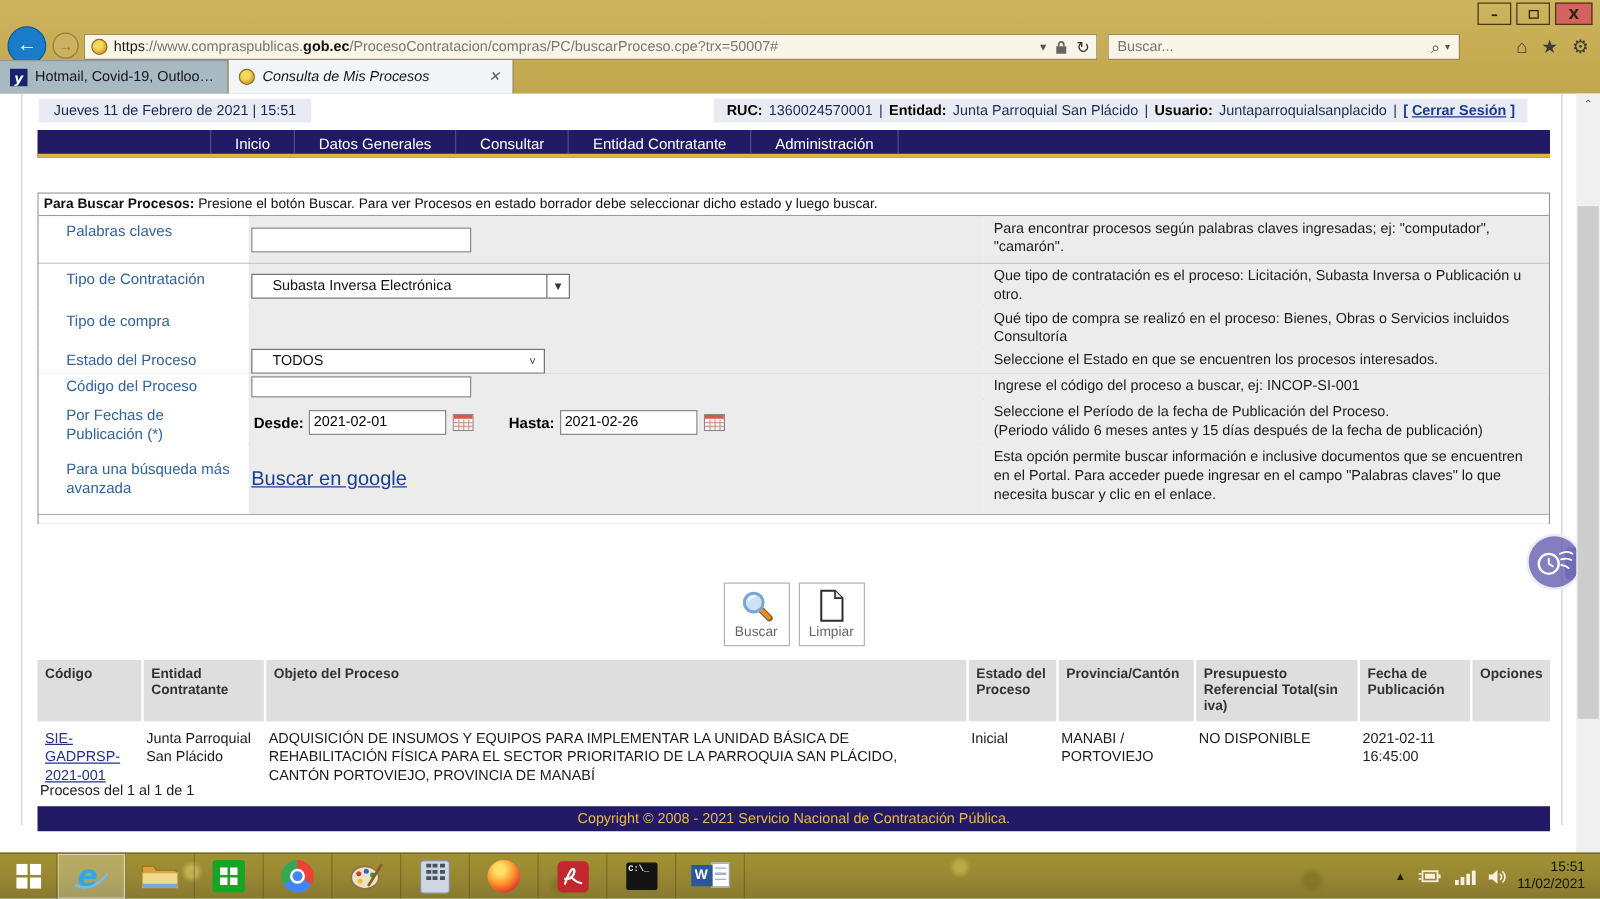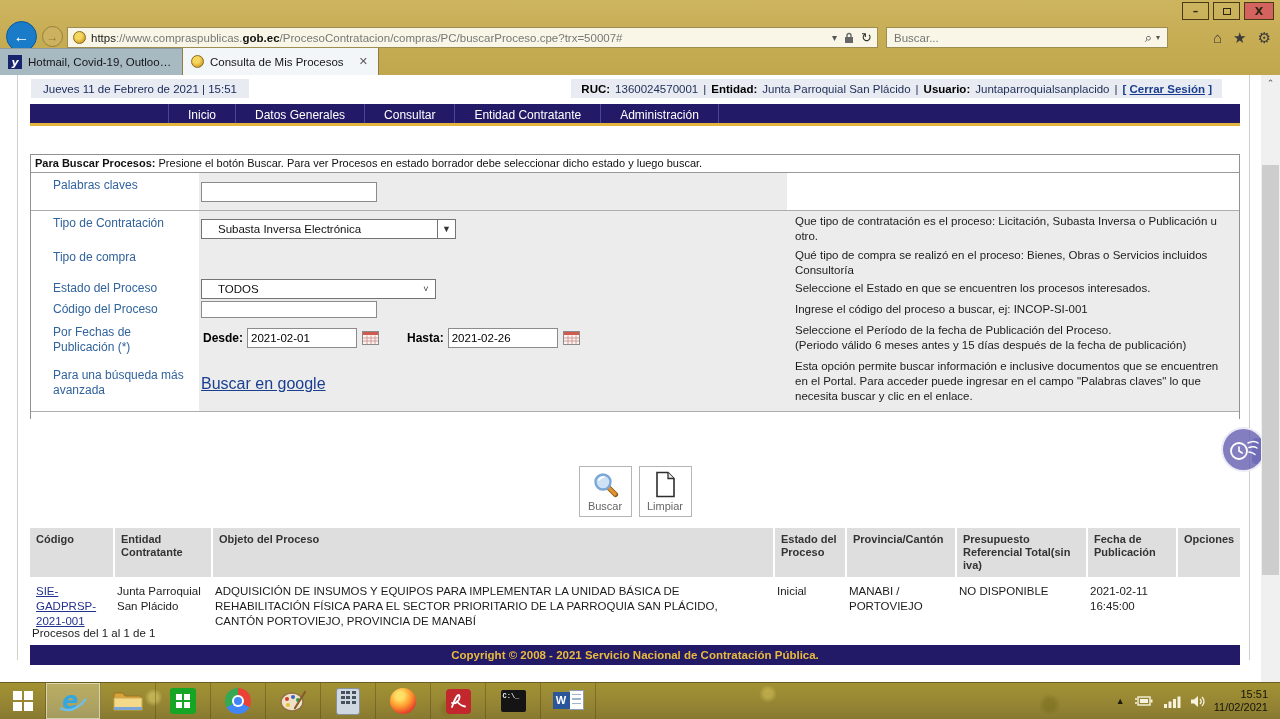--- a/index.html
+++ b/index.html
@@ -33,21 +33,21 @@
                border:1px solid #9d8d50; display:flex; align-items:center; padding:0 7px; }
   .searchbox input { border:none; outline:none; background:transparent; flex:1; font-size:11.5px;
                      color:#222; font-family:"Liberation Sans",sans-serif; }
   .chrome-tools { position:absolute; right:9px; top:29px; display:flex; gap:11px; font-size:15px;
                   color:#3b3b3b; line-height:17px; }
 
   .tabs { position:absolute; left:0; top:48px; width:1280px; height:27px; display:flex; }
   .tab { display:flex; align-items:center; gap:6px; padding:0 8px; font-size:11.5px; color:#15151a;
          border-right:1px solid #8d7c3e; }
   .tab.inactive { width:183px; background:#a7b9c1; border-top:1px solid #8d9aa2; }
-  .tab.active { width:196px; background:#f2f6f8; }
+  .tab.active { width:228px; background:#f2f6f8;font-style:italic; }
   .tab-label { white-space:nowrap; overflow:hidden; text-overflow:ellipsis; flex:1; }
   .tab-close { color:#5a5a5a; font-size:11px; padding:0 2px; }
   .fav-msn { width:14px; height:14px; background:#16246e; color:#fff; font:bold italic 11px "DejaVu Sans",sans-serif;
              display:flex; align-items:center; justify-content:center; flex:none; }
   .fav-ec { width:13px; height:13px; border-radius:50%; flex:none;
             background:radial-gradient(circle at 40% 35%, #f5d65e 0 35%, #d8a52e 70%, #a5791a 100%);
             border:1px solid #8a6d1c; }
 
   
   .viewport { position:absolute; left:0; top:75px; width:1280px; height:607px; background:#fff; }
@@ -102,21 +102,21 @@
   .results { position:absolute; left:30px; top:453px; width:1210px; }
   .rgrid { display:grid; grid-template-columns:83px 96px 560px 70px 108px 129px 88px 62px; column-gap:2px; }
   .rhead > div { background:#dedede; font-size:11px; font-weight:bold; color:#333; padding:5px 6px;
                  line-height:13px; min-height:44px; }
   .rrow { margin-top:2px; }
   .rrow > div { background:#fff; font-size:11.5px; color:#1c1c1c; padding:5px 6px 5px 2px; line-height:15px; }
   .rrow > div:first-child { padding-left:6px; }
   .codigo-link { color:#23318f; text-decoration:underline; }
   .pagination { position:absolute; left:32px; top:552px; font-size:11.5px; color:#222; }
   .pfooter { position:absolute; left:30px; top:570px; width:1210px; height:20px; background:#221a67;
-             color:#e9ba3e; font-weight:bold; font-size:11.5px; display:flex; align-items:center; justify-content:center; }
+             color:#e9ba3e; font-weight:normal; font-size:11.5px; display:flex; align-items:center; justify-content:center; }
 
   .scrollbar { position:absolute; right:0; top:0; width:19px; height:607px; background:#f0f0f0; }
   .sb-up { height:16px; display:flex; align-items:center; justify-content:center; color:#505050; font-size:9px; }
   .sb-thumb { position:absolute; left:1px; top:90px; width:17px; height:410px; background:#cdcdcd; }
 
   .fab-tab { position:absolute; left:1252px; top:363px; width:20px; height:26px;
              background:rgba(99,94,176,.55); border-radius:4px; }
   .fab { position:absolute; left:1221px; top:352px; width:45px; height:45px; border-radius:50%;
          background:rgba(99,94,176,.8); border:2px solid rgba(255,255,255,.85);
          display:flex; align-items:center; justify-content:center; }
@@ -253,20 +253,21 @@
     <div class="page-title">»Consulta de Mis Procesos</div>
 
     <div class="formbox">
       <div class="instr"><b>Para Buscar Procesos:</b><span> Presione el botón Buscar. Para ver Procesos en estado borrador debe seleccionar dicho estado y luego buscar.</span></div>
 
       <div class="frow h38">
         <div class="fl">Palabras claves</div>
         <div class="fm">
             <input class="ti" style="">
           </div>
+        <div class="fh">Para encontrar procesos según palabras claves ingresadas; ej: "computador", "camarón".</div>
       </div>
 
       <div class="frow h34">
         <div class="fl">Tipo de Contratación</div>
         <div class="fm">
           <div class="sel boxed w255">
             <span>Subasta Inversa Electrónica</span>
             <span class="chev">▼</span>
           </div>
         </div>

